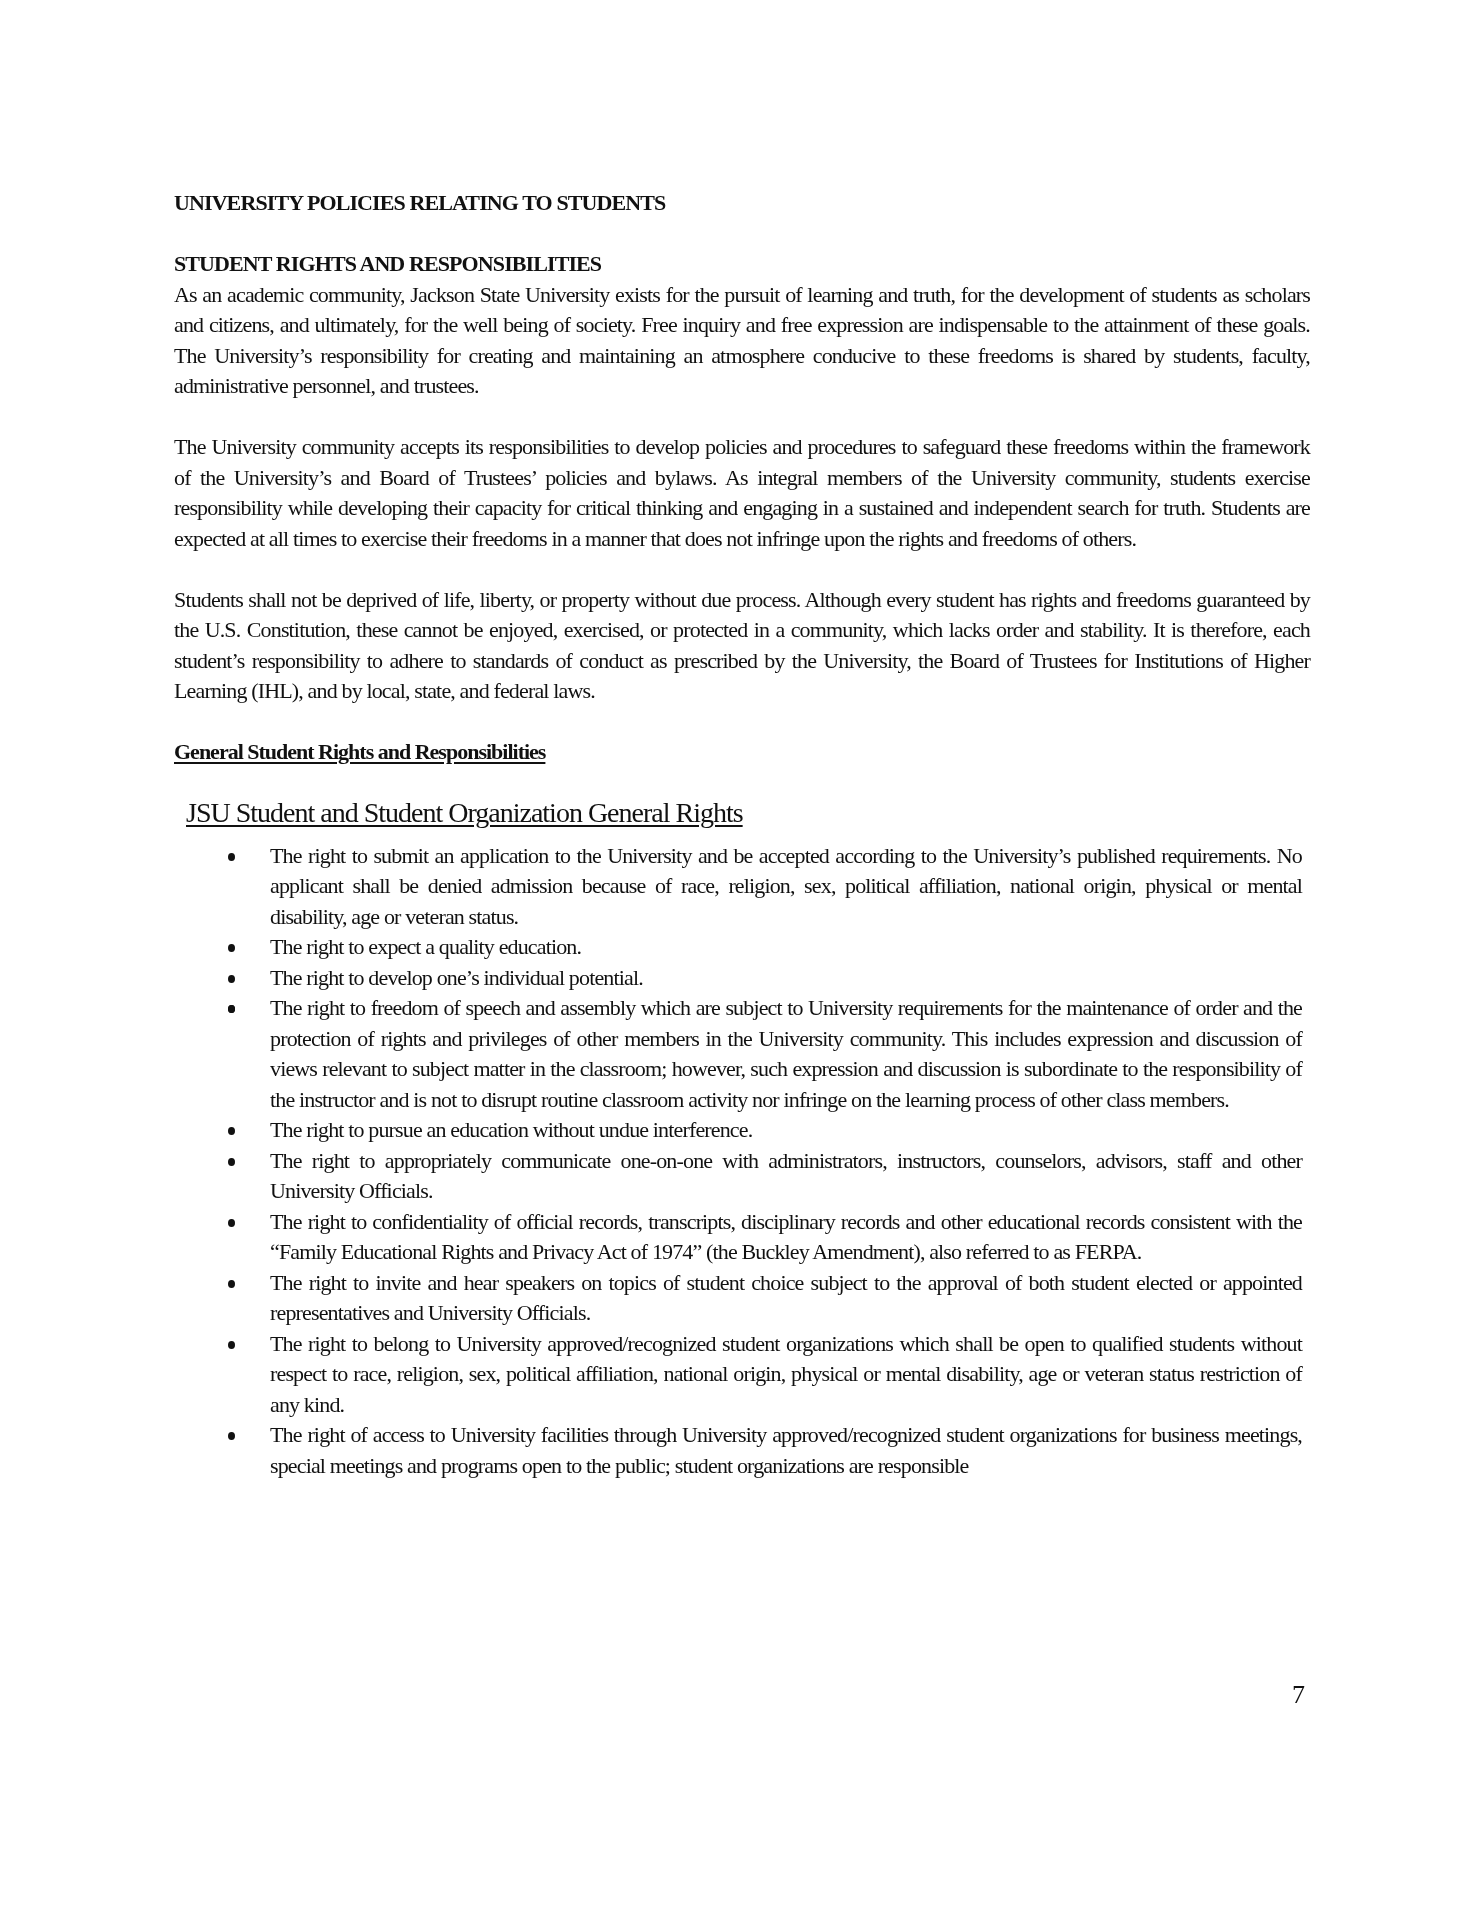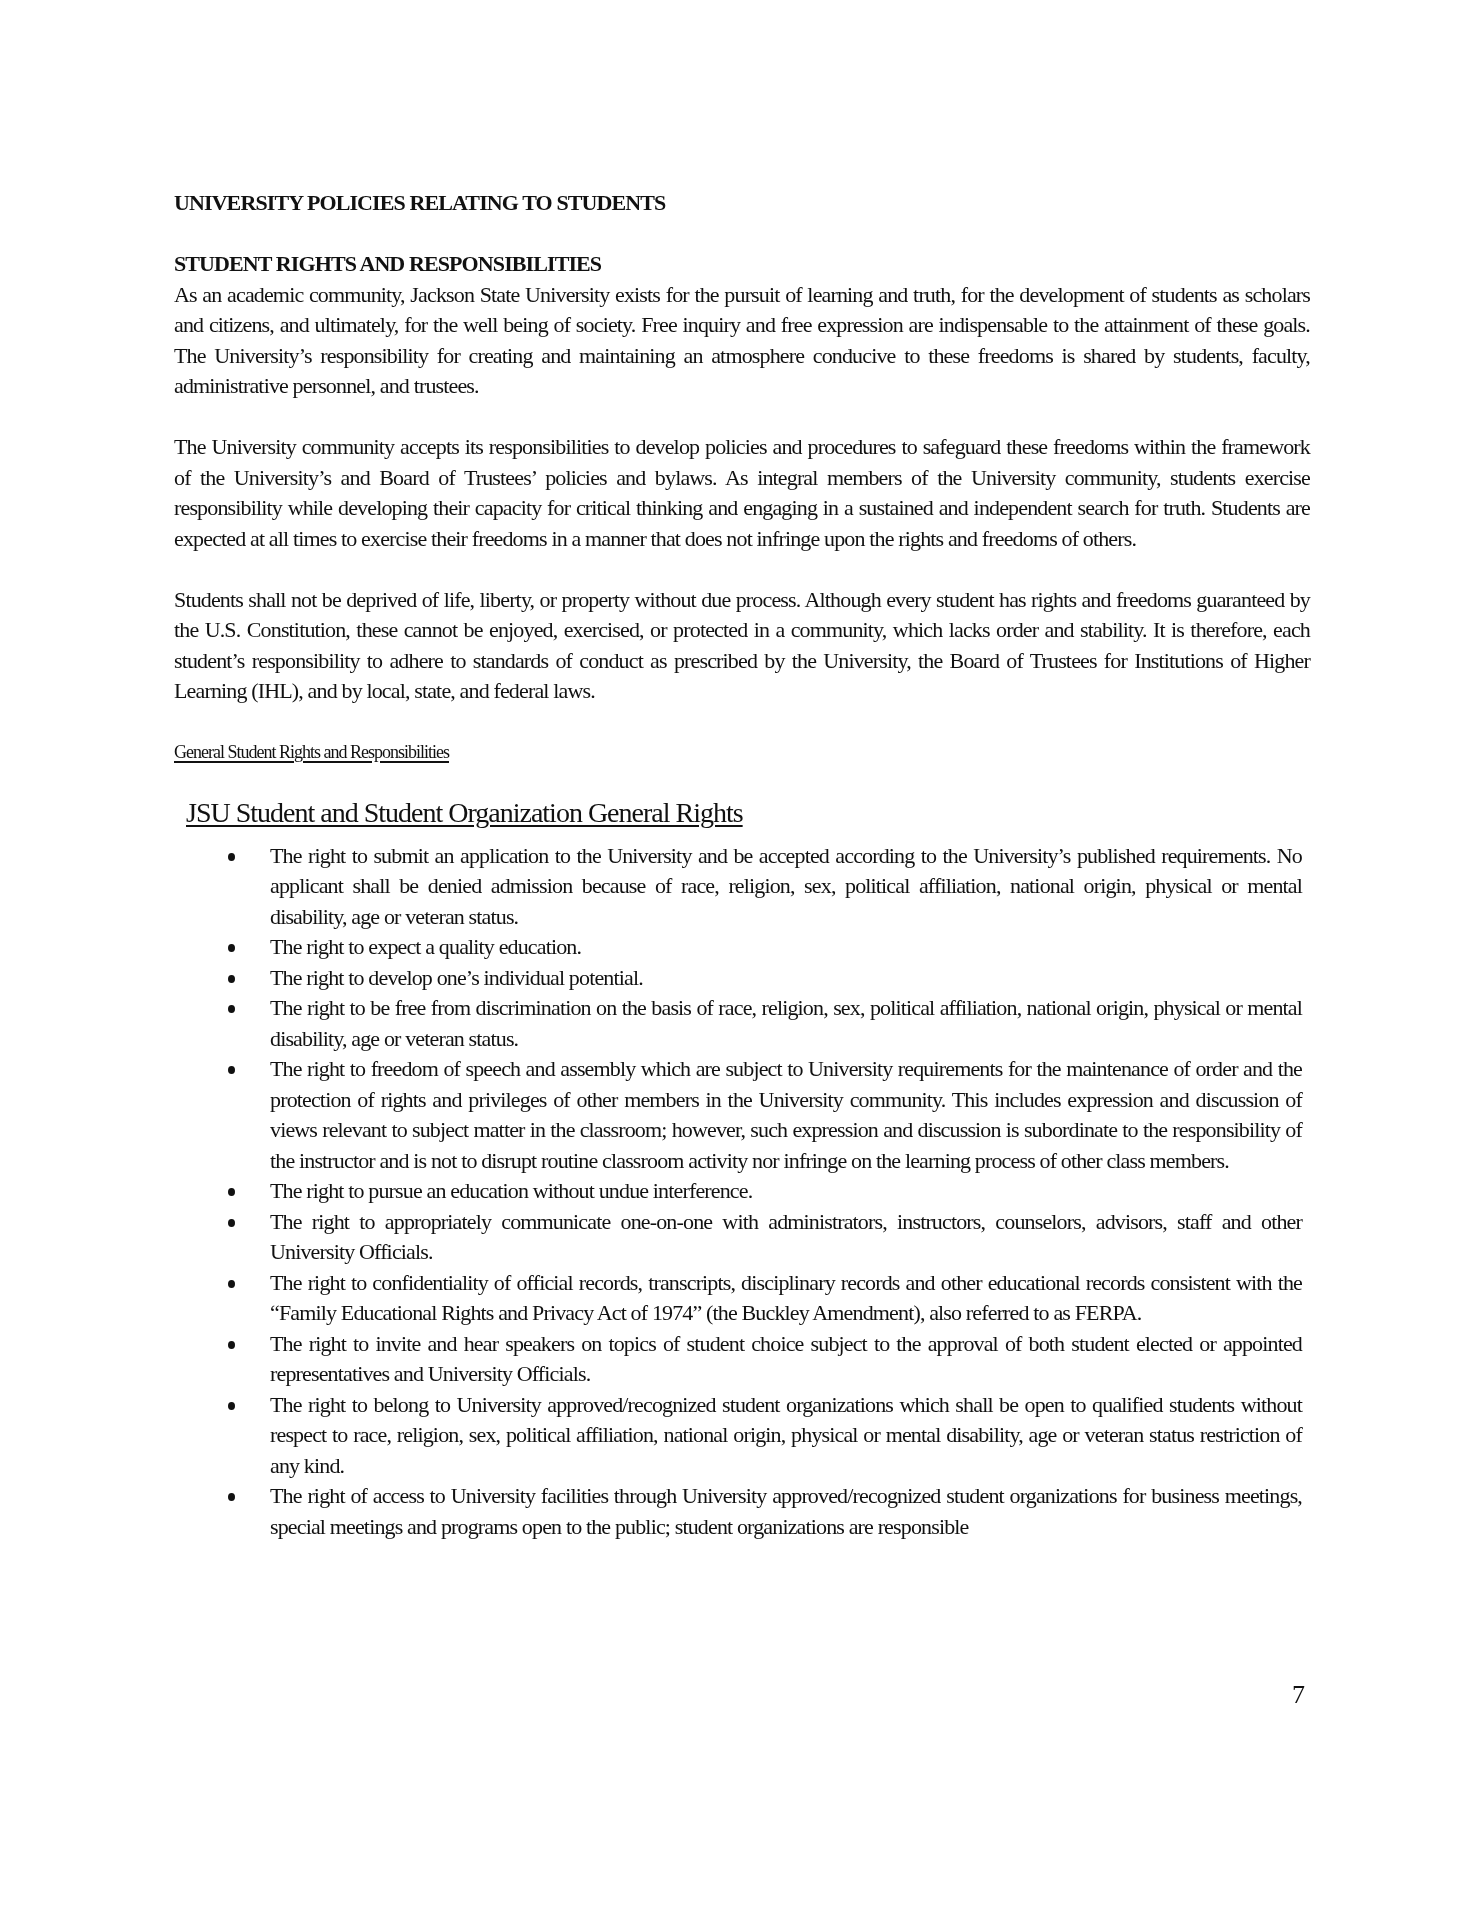--- a/index.html
+++ b/index.html
@@ -31,22 +31,22 @@
   .doc-title { margin-bottom: 30.5px; }
   p.body-para {
     margin: 0 0 30.5px 0;
     font-size: 22px;
     line-height: 30.5px;
     text-align: justify;
     letter-spacing: -0.85px;
     word-spacing: 0px;
   }
   .sub-heading-bold {
-    font-weight: normal;
-    font-size: 18px;
+    font-weight: bold;
+    font-size: 22px;
     line-height: 30.5px;
     text-decoration: underline;
     text-decoration-thickness: 2px;
     text-underline-offset: 3px;
     letter-spacing: -1px;
     margin: 0 0 30.5px 0;
   }
   .sub-heading {
     font-size: 28px;
     line-height: 30.5px;
@@ -99,21 +99,21 @@
   <p class="body-para">Students shall not be deprived of life, liberty, or property without due process.  Although every student has rights and freedoms guaranteed by the U.S. Constitution, these cannot be enjoyed, exercised, or protected in a community, which lacks order and stability.  It is therefore, each student’s responsibility to adhere to standards of conduct as prescribed by the University, the Board of Trustees for Institutions of Higher Learning (IHL), and by local, state, and federal laws.</p>
 
   <div class="sub-heading-bold">General Student Rights and Responsibilities</div>
 
   <div class="sub-heading">JSU Student and Student Organization General Rights</div>
 
   <ul class="rights-list">
     <li><span class="bullet"></span><span>The right to submit an application to the University and be accepted according to the University’s published requirements. No applicant shall be denied admission because of race, religion, sex, political affiliation, national origin, physical or mental disability, age or veteran status.</span></li>
     <li><span class="bullet"></span><span>The right to expect a quality education.</span></li>
     <li><span class="bullet"></span><span>The right to develop one’s individual potential.</span></li>
-    <li><span class="bullet"></span><span>The right to be free from discrimination on the basis of race, religion, sex, political affiliation, national origin, physical or mental disability, age or veteran status.</span></li>
+    <li><span class="bullet"></span></li>
     <li><span class="bullet"></span><span>The right to freedom of speech and assembly which are subject to University requirements for the maintenance of order and the protection of rights and privileges of other members in the University community. This includes expression and discussion of views relevant to subject matter in the classroom; however, such expression and discussion is subordinate to the responsibility of the instructor and is not to disrupt routine classroom activity nor infringe on the learning process of other class members.</span></li>
     <li><span class="bullet"></span><span>The right to pursue an education without undue interference.</span></li>
     <li><span class="bullet"></span><span>The right to appropriately communicate one-on-one with administrators, instructors, counselors, advisors, staff and other University Officials.</span></li>
     <li><span class="bullet"></span><span>The right to confidentiality of official records, transcripts, disciplinary records and other educational records consistent with the “Family Educational Rights and Privacy Act of 1974” (the Buckley Amendment), also referred to as FERPA.</span></li>
     <li><span class="bullet"></span><span>The right to invite and hear speakers on topics of student choice subject to the approval of both student elected or appointed representatives and University Officials.</span></li>
     <li><span class="bullet"></span><span>The right to belong to University approved/recognized student organizations which shall be open to qualified students without respect to race, religion, sex, political affiliation, national origin, physical or mental disability, age or veteran status restriction of any kind.</span></li>
     <li><span class="bullet"></span><span>The right of access to University facilities through University approved/recognized student organizations for business meetings, special meetings and programs open to the public; student organizations are responsible</span></li>
   </ul>
 </div>
 

